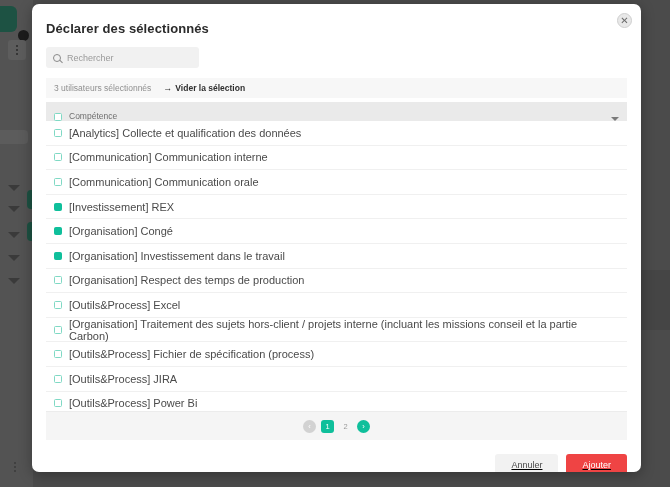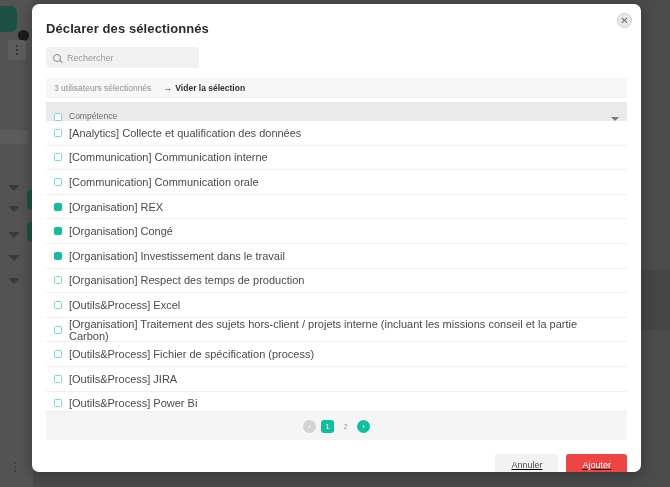--- a/index.html
+++ b/index.html
@@ -348,21 +348,21 @@
       <div class="list-row">
         <span class="cb"></span>
         <span>[Communication] Communication interne</span>
       </div>
       <div class="list-row">
         <span class="cb"></span>
         <span>[Communication] Communication orale</span>
       </div>
       <div class="list-row">
         <span class="cb checked"></span>
-        <span>[Organisation] REX</span>
+        <span>[Investissement] REX</span>
       </div>
       <div class="list-row">
         <span class="cb checked"></span>
         <span>[Organisation] Congé</span>
       </div>
       <div class="list-row">
         <span class="cb checked"></span>
         <span>[Organisation] Investissement dans le travail</span>
       </div>
       <div class="list-row">

